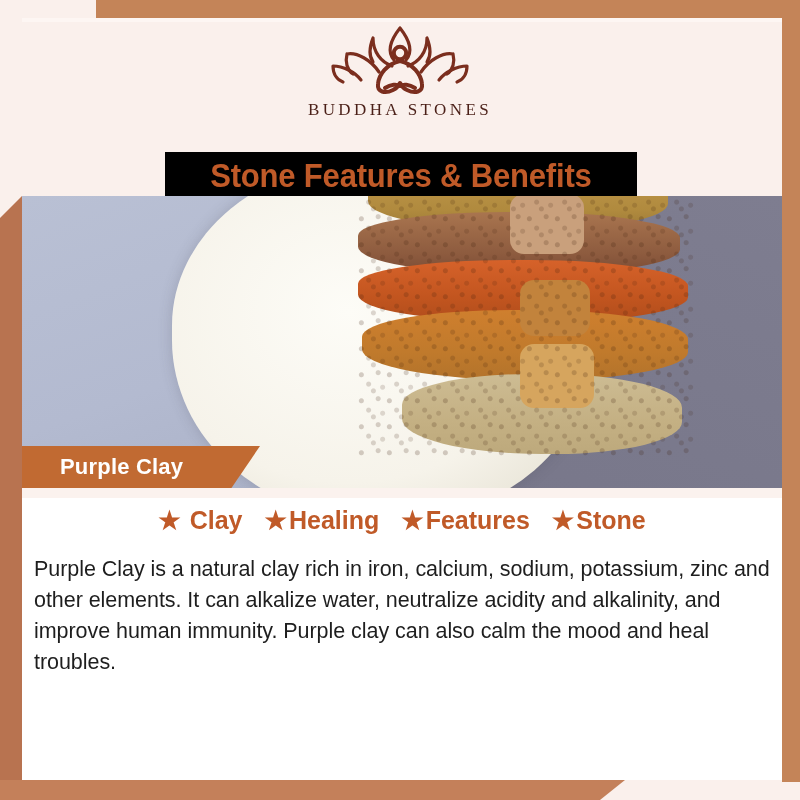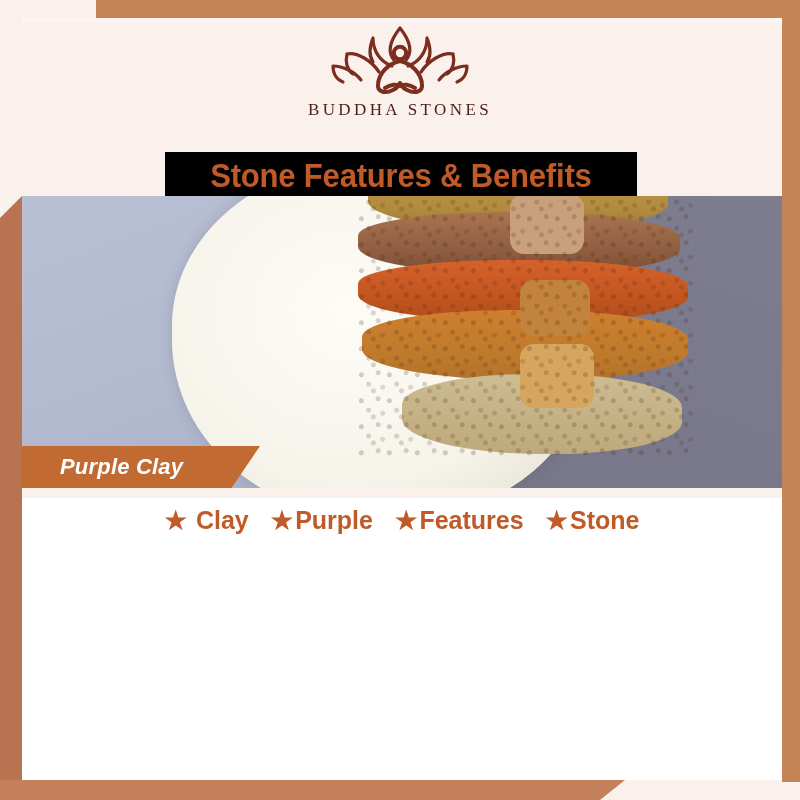--- a/index.html
+++ b/index.html
@@ -200,21 +200,20 @@
     clip-path: polygon(0 0, 100% 0, 88% 100%, 0 100%);
     display: flex;
     align-items: center;
   }
   .clay-tag-label {
     margin-left: 38px;
     color: #ffffff;
     font-size: 22px;
     font-weight: bold;
     letter-spacing: .2px;
-    font-style: italic;
   }
 
   
   .sheet {
     position: absolute;
     left: 22px;
     top: 488px;
     right: 18px;
     bottom: 20px;
     background: #ffffff;
@@ -333,30 +332,31 @@
   <div class="sheet">
     <div class="sheet-topstrip"></div>
 
     <div class="benefits">
       <div class="benefit">
         <span class="star">★</span>
         <span>Clay</span>
       </div>
       <div class="benefit">
         <span class="star">★</span>
-        <span>Purple</span>
+        <span>Healing</span>
       </div>
       <div class="benefit">
         <span class="star">★</span>
         <span>Features</span>
       </div>
       <div class="benefit">
         <span class="star">★</span>
         <span>Stone</span>
       </div>
     </div>
 
+    <div class="description">Purple Clay is a natural clay rich in iron, calcium, sodium, potassium, zinc and other elements. It can alkalize water, neutralize acidity and alkalinity, and improve human immunity. Purple clay can also calm the mood and heal troubles.</div>
   </div>
 
   <div class="frame-bottom-white"></div>
   <div class="frame-bottom"></div>
 
 </div>
 
 </body></html>

